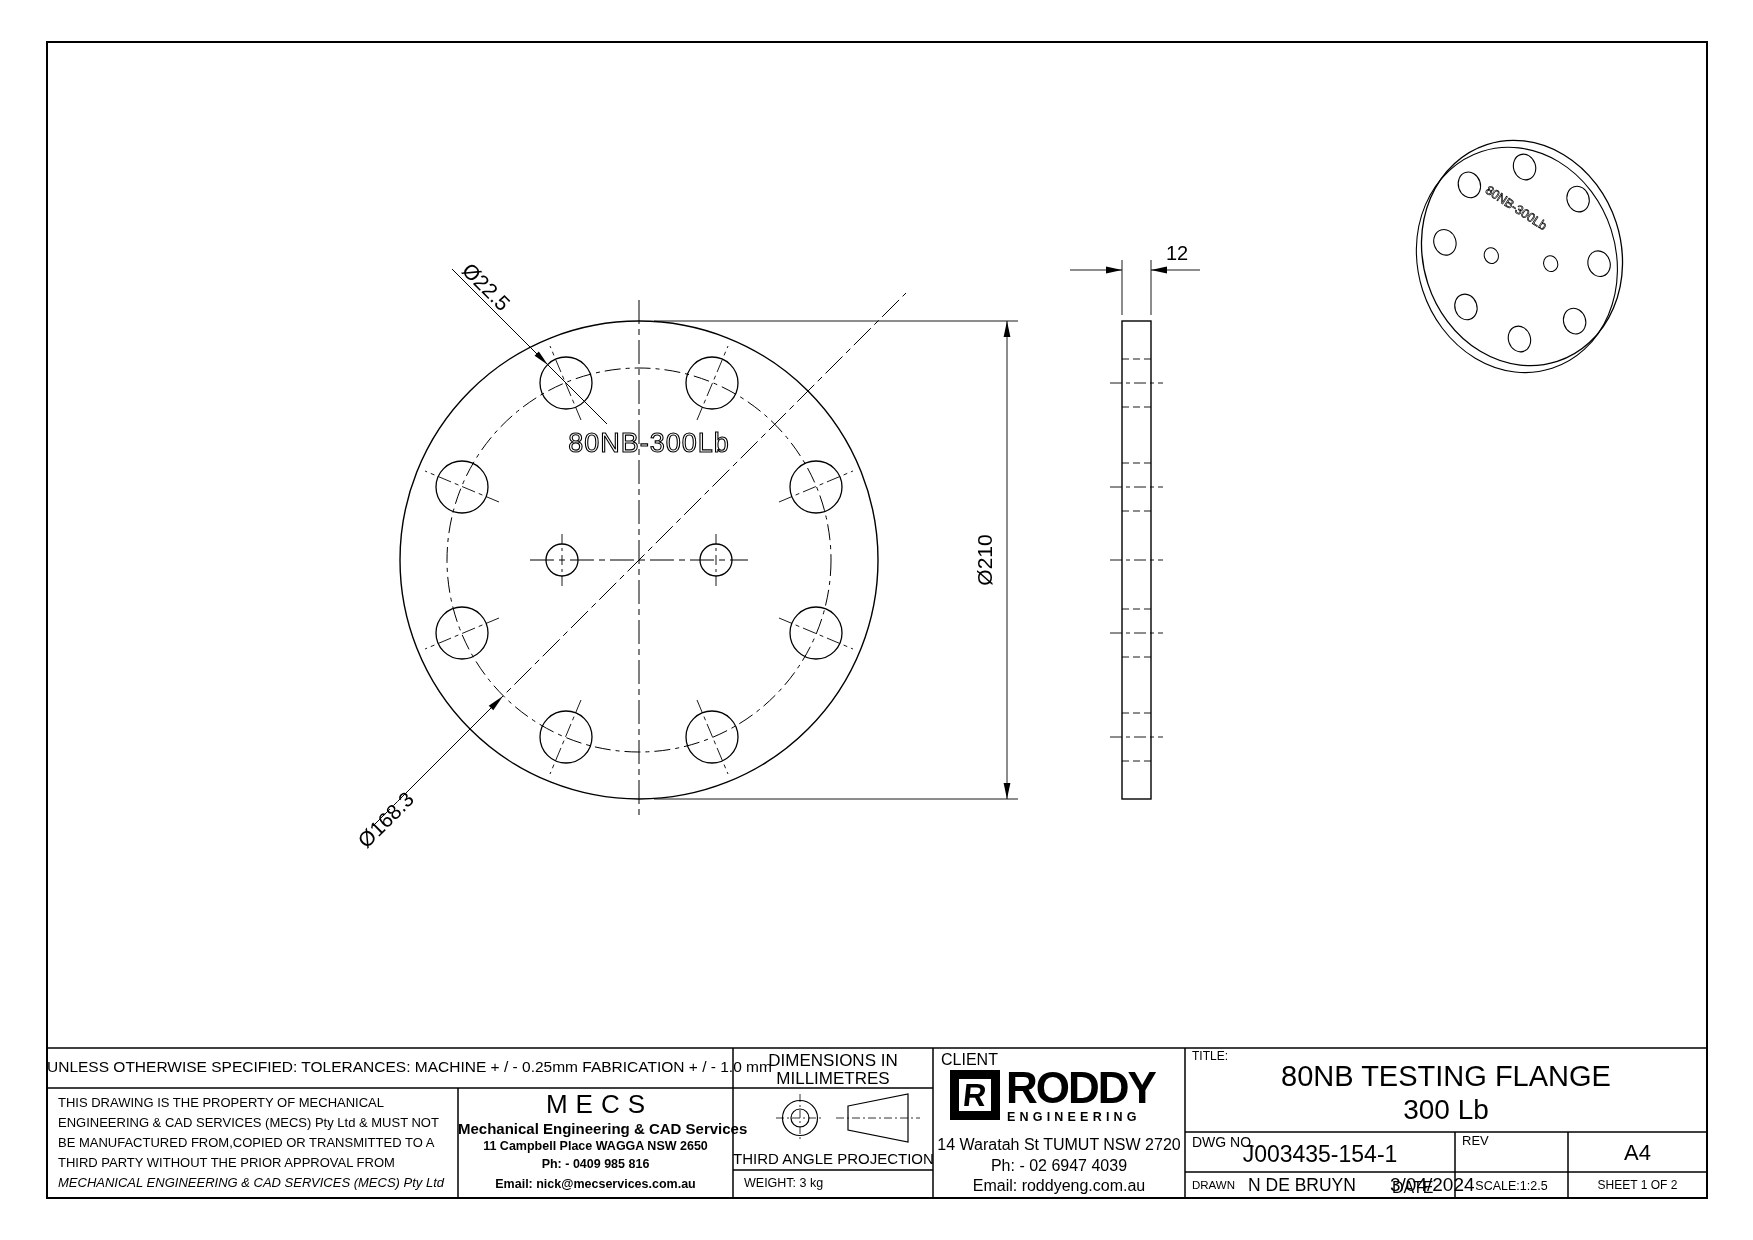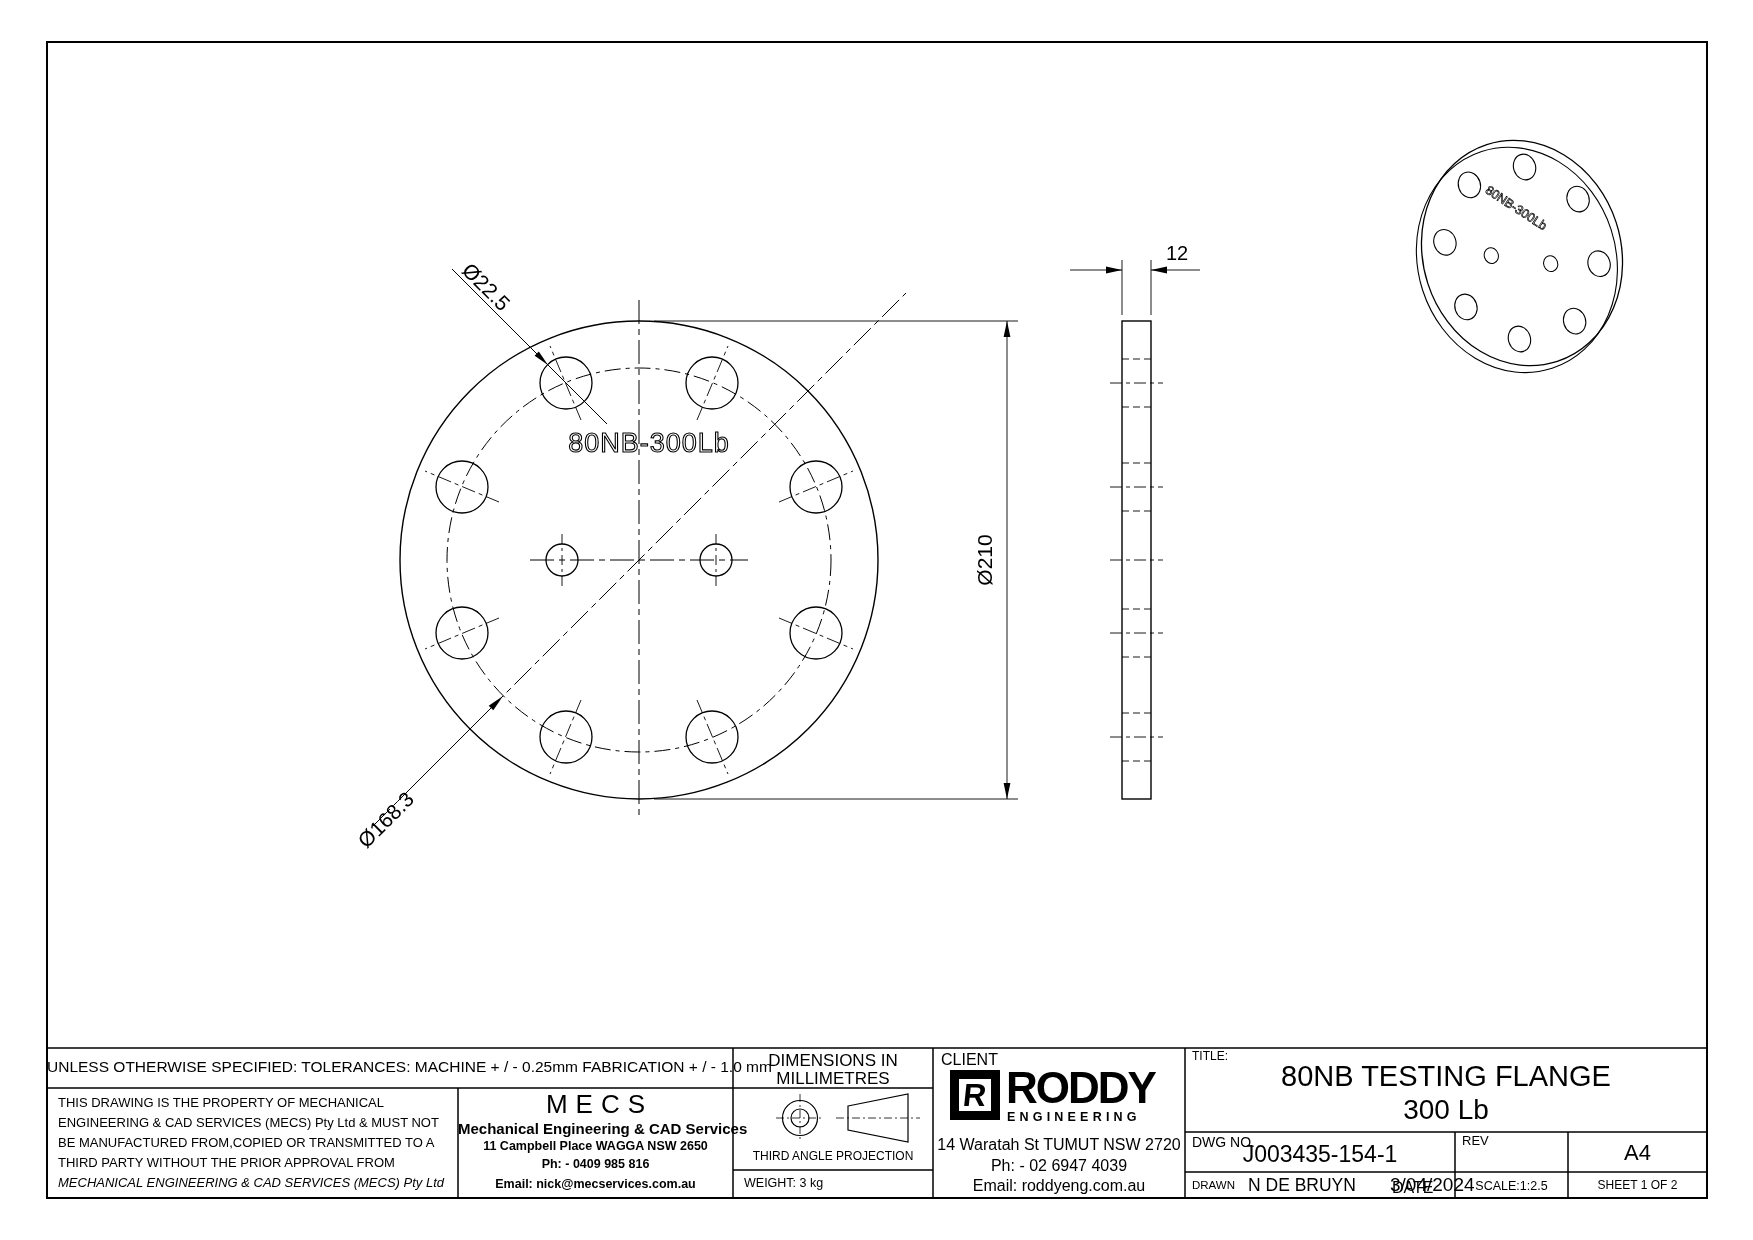--- a/index.html
+++ b/index.html
@@ -170,21 +170,21 @@
   <div class="t" style="left:58px;top:1136px;font-size:13px;">BE MANUFACTURED FROM,COPIED OR TRANSMITTED TO A</div>
   <div class="t" style="left:58px;top:1156px;font-size:13px;">THIRD PARTY WITHOUT THE PRIOR APPROVAL FROM</div>
   <div class="t" style="left:58px;top:1176px;font-size:13px;font-style:italic;">MECHANICAL ENGINEERING &amp; CAD SERVICES (MECS) Pty Ltd</div>
 
   <div class="t ctr" style="left:458px;top:1090px;width:275px;font-size:26px;letter-spacing:8px;text-indent:8px;">MECS</div>
   <div class="t ctr" style="left:458px;top:1120px;width:275px;font-size:15px;font-weight:bold;">Mechanical Engineering &amp; CAD Services</div>
   <div class="t ctr" style="left:458px;top:1139px;width:275px;font-size:12.5px;font-weight:600;">11 Campbell Place WAGGA NSW 2650</div>
   <div class="t ctr" style="left:458px;top:1157px;width:275px;font-size:12.5px;font-weight:600;">Ph: - 0409 985 816</div>
   <div class="t ctr" style="left:458px;top:1177px;width:275px;font-size:12.5px;font-weight:600;">Email: nick@mecservices.com.au</div>
 
-  <div class="t ctr" style="left:733px;top:1150px;width:200px;font-size:12px;">THIRD ANGLE PROJECTION</div>
+  <div class="t ctr" style="left:733px;top:1150px;width:200px;font-size:15px;">THIRD ANGLE PROJECTION</div>
   <div class="t" style="left:744px;top:1176px;font-size:12.5px;">WEIGHT: 3 kg</div>
 
   <div class="t" style="left:941px;top:1051px;font-size:16px;">CLIENT</div>
   <div class="rbox" style="left:950px;top:1070px;width:50px;height:50px;">
     <span>R</span>
   </div>
   <div class="t" style="left:1006px;top:1066px;font-size:44px;font-weight:900;letter-spacing:-2px;line-height:1;">RODDY</div>
   <div class="t" style="left:1007px;top:1110px;font-size:12.5px;font-weight:800;letter-spacing:4.2px;">ENGINEERING</div>
   <div class="t ctr" style="left:933px;top:1136px;width:252px;font-size:16px;">14 Waratah St TUMUT NSW 2720</div>
   <div class="t ctr" style="left:933px;top:1157px;width:252px;font-size:16px;">Ph: - 02 6947 4039</div>

